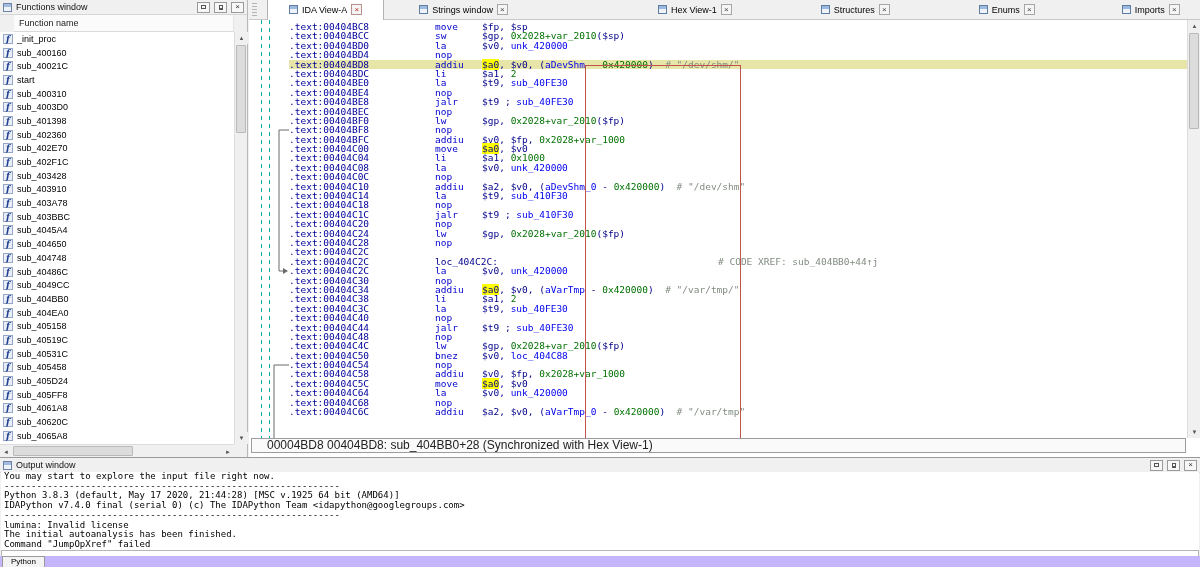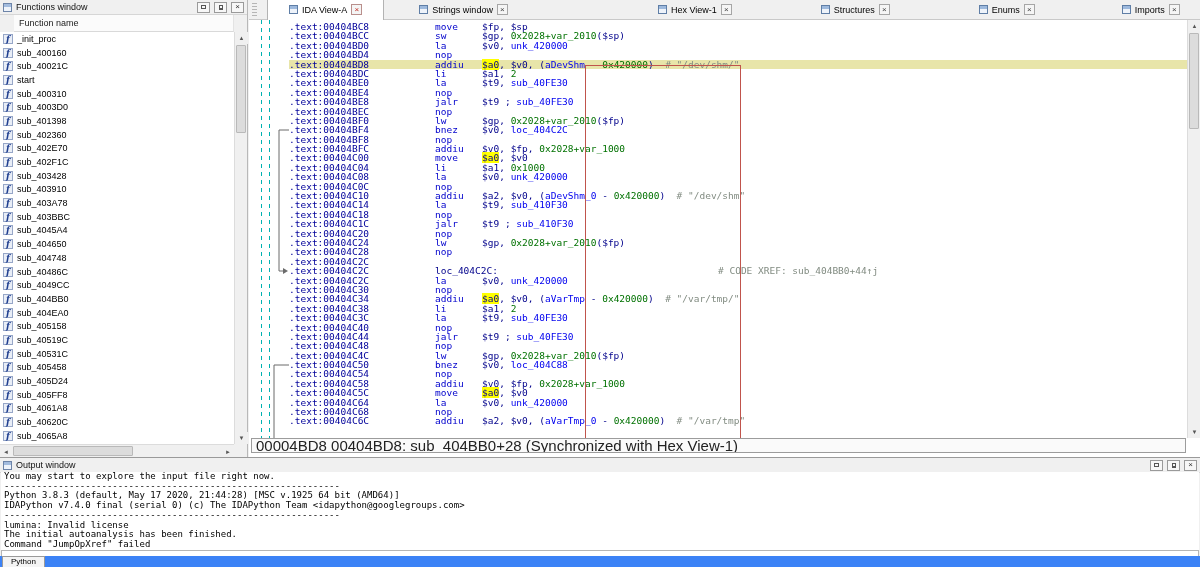--- a/index.html
+++ b/index.html
@@ -74,34 +74,34 @@
   .pl  { color:#00008b; }
   .num { color:#007100; }
   .nam { color:#0000ee; }
   .cmt { color:#828c82; }
   .hl  { background:#ffff00; color:#00008b; }
   .lbl { color:#00008b; display:inline-block; width:283px; }
   #flow-arrows { position:absolute; left:22px; top:2px; width:18px; height:416px; }
   #annotation-box { position:absolute; left:336px; top:45px; width:156px; height:390px;
     border:1px solid #c0544c; pointer-events:none; }
   #status-bar { position:absolute; left:2px; top:438px; right:14px; height:15px;
-    border:1px solid #9c9c9c; background:#fafafa; font-size:15px; line-height:13px;
-    padding-left:4px; color:#222; white-space:nowrap; overflow:hidden; }
+    border:1px solid #9c9c9c; background:#fafafa; font-size:12px; line-height:13px;
+    padding-left:15px; color:#222; white-space:nowrap; overflow:hidden; }
   #main-vscroll { top:20px; height:418px; right:0; }
 
   
   #output-panel { position:absolute; left:0; top:457px; width:1200px; height:110px;
     background:#f0f0f0; border-top:1px solid #9a9a9a; }
   #output-content { position:absolute; left:1px; right:1px; top:14px; height:78px;
     background:#fff; overflow:hidden; }
   .out-line { font-family:"DejaVu Sans Mono", monospace; font-size:9px; line-height:9.7px;
     white-space:pre; color:#000; padding-left:3px; }
   #cli-input { position:absolute; left:1px; right:1px; top:92px; height:7px; width:1198px;
     border:1px solid #b5b5b5; background:#fff; font-size:8px; padding:0 2px; }
-  #output-bottombar { position:absolute; left:0; right:0; bottom:0; height:11px; background:#3b82f6; }
+  #output-bottombar { position:absolute; left:0; right:0; bottom:0; height:11px; background:#c4b5fd; }
   #python-tab { position:absolute; left:2px; bottom:0; height:11px; line-height:10px;
     padding:0 8px; font-size:8px; background:#f4f4f4; border:1px solid #9a9a9a; border-bottom:none; color:#000; }
 </style>
 </head>
 <body>
 
 <div id="app">
 
   <div id="functions-panel">
     <div class="dock-titlebar">
@@ -303,21 +303,20 @@
           <div class="dline"><span class="adr">.text:00404BCC</span><span class="mn">sw</span><span class="reg">$gp</span><span class="pl">, </span><span class="num">0x2028+var_2010</span><span class="pl">(</span><span class="reg">$sp</span><span class="pl">)</span></div>
           <div class="dline"><span class="adr">.text:00404BD0</span><span class="mn">la</span><span class="reg">$v0</span><span class="pl">, </span><span class="nam">unk_420000</span></div>
           <div class="dline"><span class="adr">.text:00404BD4</span><span class="mn">nop</span></div>
           <div class="dline cur"><span class="adr">.text:00404BD8</span><span class="mn">addiu</span><span class="hl">$a0</span><span class="pl">, </span><span class="reg">$v0</span><span class="pl">, (</span><span class="nam">aDevShm</span><span class="pl"> - </span><span class="num">0x420000</span><span class="pl">)</span><span class="cmt">  # "/dev/shm/"</span></div>
           <div class="dline"><span class="adr">.text:00404BDC</span><span class="mn">li</span><span class="reg">$a1</span><span class="pl">, </span><span class="num">2</span></div>
           <div class="dline"><span class="adr">.text:00404BE0</span><span class="mn">la</span><span class="reg">$t9</span><span class="pl">, </span><span class="nam">sub_40FE30</span></div>
           <div class="dline"><span class="adr">.text:00404BE4</span><span class="mn">nop</span></div>
           <div class="dline"><span class="adr">.text:00404BE8</span><span class="mn">jalr</span><span class="reg">$t9</span><span class="pl"> ; </span><span class="nam">sub_40FE30</span></div>
           <div class="dline"><span class="adr">.text:00404BEC</span><span class="mn">nop</span></div>
           <div class="dline"><span class="adr">.text:00404BF0</span><span class="mn">lw</span><span class="reg">$gp</span><span class="pl">, </span><span class="num">0x2028+var_2010</span><span class="pl">(</span><span class="reg">$fp</span><span class="pl">)</span></div>
-          <div class="dline"><span class="adr">.text:00404BF4</span><span class="mn">bnez</span><span class="reg">$v0</span><span class="pl">, </span><span class="nam">loc_404C2C</span></div>
           <div class="dline"><span class="adr">.text:00404BF8</span><span class="mn">nop</span></div>
           <div class="dline"><span class="adr">.text:00404BFC</span><span class="mn">addiu</span><span class="reg">$v0</span><span class="pl">, </span><span class="reg">$fp</span><span class="pl">, </span><span class="num">0x2028+var_1000</span></div>
           <div class="dline"><span class="adr">.text:00404C00</span><span class="mn">move</span><span class="hl">$a0</span><span class="pl">, </span><span class="reg">$v0</span></div>
           <div class="dline"><span class="adr">.text:00404C04</span><span class="mn">li</span><span class="reg">$a1</span><span class="pl">, </span><span class="num">0x1000</span></div>
           <div class="dline"><span class="adr">.text:00404C08</span><span class="mn">la</span><span class="reg">$v0</span><span class="pl">, </span><span class="nam">unk_420000</span></div>
           <div class="dline"><span class="adr">.text:00404C0C</span><span class="mn">nop</span></div>
           <div class="dline"><span class="adr">.text:00404C10</span><span class="mn">addiu</span><span class="reg">$a2</span><span class="pl">, </span><span class="reg">$v0</span><span class="pl">, (</span><span class="nam">aDevShm_0</span><span class="pl"> - </span><span class="num">0x420000</span><span class="pl">)</span><span class="cmt">  # "/dev/shm"</span></div>
           <div class="dline"><span class="adr">.text:00404C14</span><span class="mn">la</span><span class="reg">$t9</span><span class="pl">, </span><span class="nam">sub_410F30</span></div>
           <div class="dline"><span class="adr">.text:00404C18</span><span class="mn">nop</span></div>
           <div class="dline"><span class="adr">.text:00404C1C</span><span class="mn">jalr</span><span class="reg">$t9</span><span class="pl"> ; </span><span class="nam">sub_410F30</span></div>

